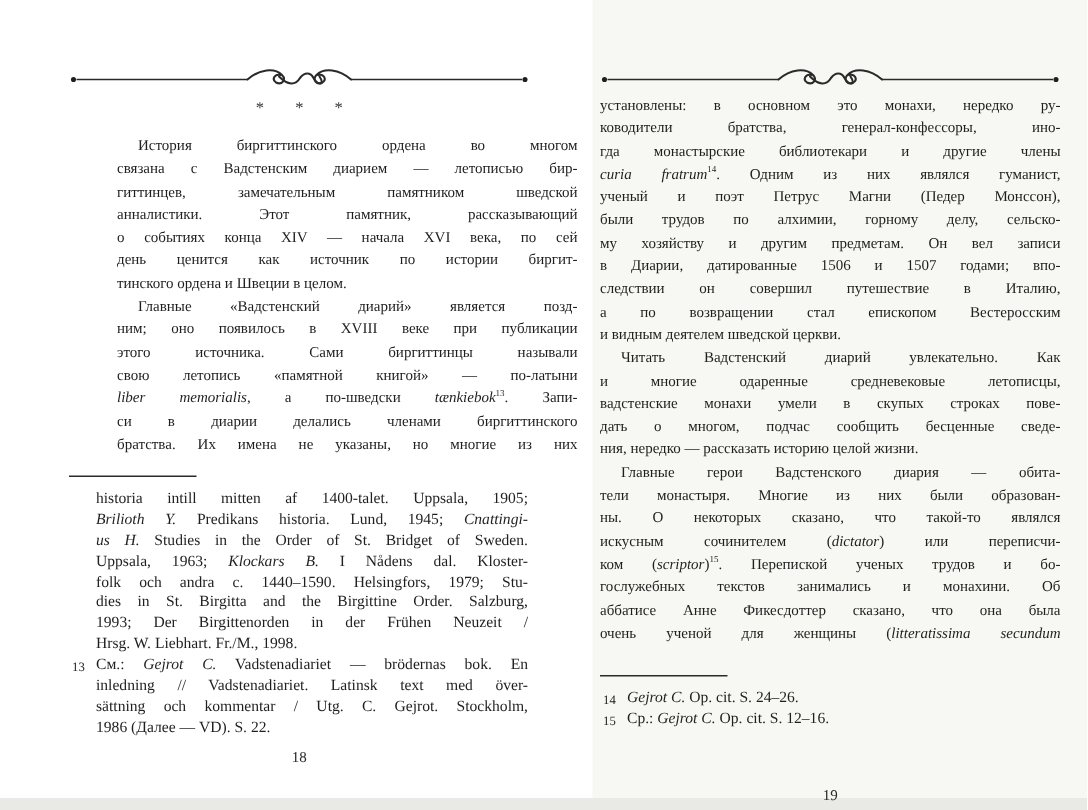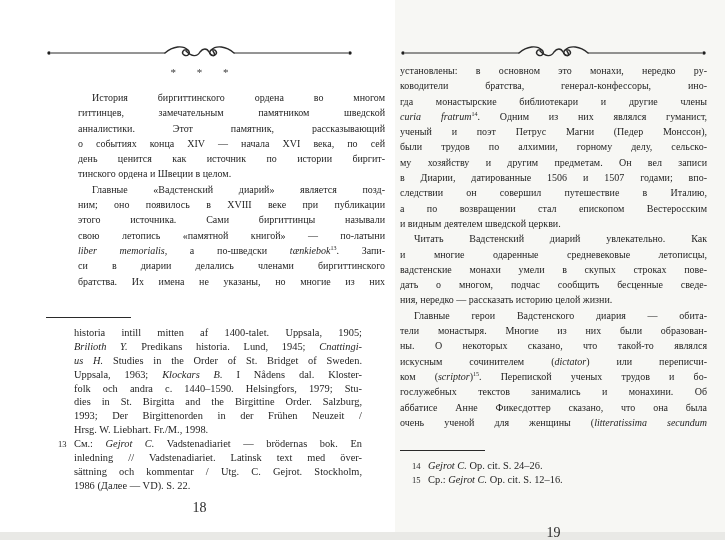--- a/index.html
+++ b/index.html
@@ -31,28 +31,28 @@
   .line.last { text-align-last:left; }
   .para.indent .line:first-child { text-indent:14px; }
 
   sup { font-size:0.6em; vertical-align:super; line-height:0; }
   .it { font-style:italic; }
 
   .fnsep { position:absolute; left:0; width:85px; border-top:1px solid #2a2a2a; }
   .page.left  .fnsep { top:317px; }
   .page.right .fnsep { top:450px; }
 
-  .footnotes { position:absolute; left:28px; width:288px; font-size:10.4px; line-height:13.9px; }
+  .footnotes { position:absolute; left:18px; width:288px; font-size:10.4px; line-height:13.9px; }
   .page.left  .footnotes { top:326px; }
   .page.right .footnotes { top:459px; }
   .footnotes .line { height:13.9px; }
   .fn-item { position:relative; }
   .fn-num  { position:absolute; left:-16px; top:1px; font-size:8.5px; }
 
-  .pageno { position:absolute; left:0; width:100%; text-align:center; font-size:14px; color:#2a2a2a; }
+  .pageno { position:absolute; left:0; width:100%; text-align:center; font-size:10px; color:#2a2a2a; }
   .page.left  .pageno { top:500px; }
   .page.right .pageno { top:501px;margin-top:24px; }
 </style>
 </head>
 <body>
 
 <div class="canvas">
   <div class="right-tint"></div>
   <div class="bottom-edge"></div>
 
@@ -63,20 +63,21 @@
       <path d="M119,9 C127,2 137,1 142,6 C145,9 142,13 138,11 C135,9 137,5 141,6"></path>
       <path d="M140,7 C146,13 151,13 154,8 C157,4 161,4 163,8 C166,13 171,13 167,7"></path>
       <path d="M188,9 C180,2 170,1 165,6 C162,9 165,13 169,11 C172,9 170,5 166,6"></path>
       <line x1="188" y1="9" x2="302" y2="9"></line>
       <circle cx="304" cy="9" r="1.7"></circle>
     </svg>
     <div class="stars">* * *</div>
     <div class="bodytext">
         <div class="para indent">
           <div class="line">История биргиттинского ордена во многом</div>
+          <div class="line">связана с Вадстенским диарием — летописью бир-</div>
           <div class="line">гиттинцев, замечательным памятником шведской</div>
           <div class="line">анналистики. Этот памятник, рассказывающий</div>
           <div class="line">о событиях конца XIV — начала XVI века, по сей</div>
           <div class="line">день ценится как источник по истории биргит-</div>
           <div class="line last">тинского ордена и Швеции в целом.</div>
         </div>
         <div class="para indent">
           <div class="line">Главные «Вадстенский диарий» является позд-</div>
           <div class="line">ним; оно появилось в XVIII веке при публикации</div>
           <div class="line">этого источника. Сами биргиттинцы называли</div>

